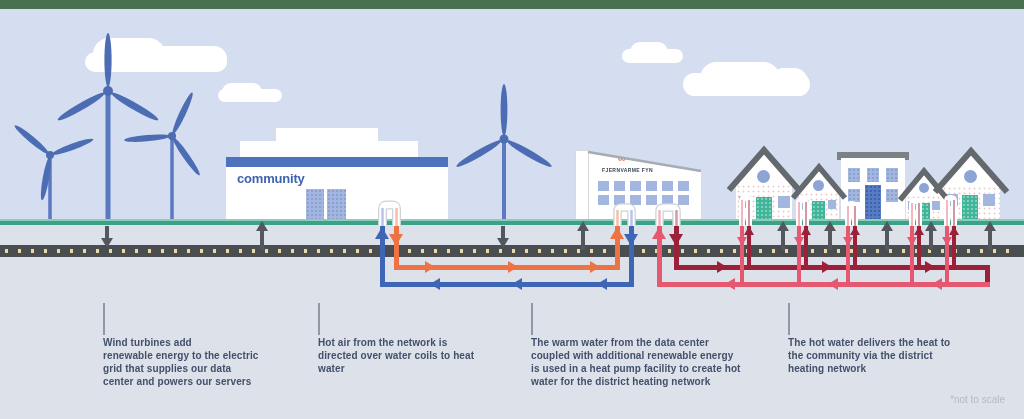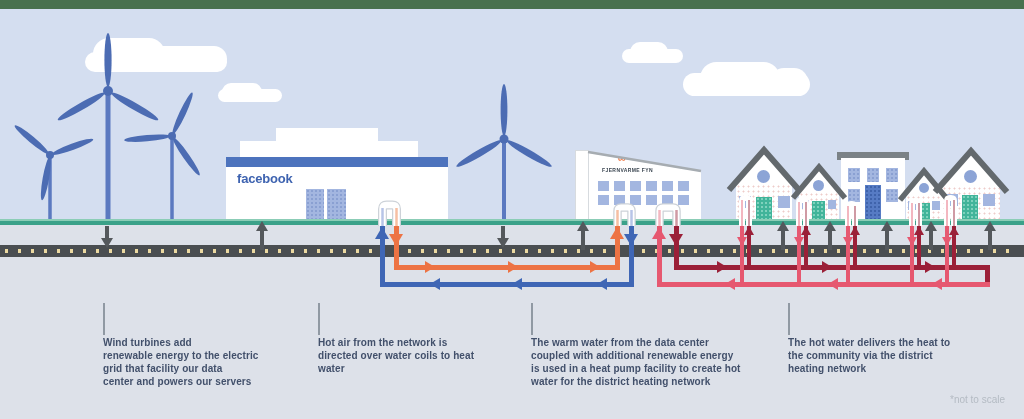--- a/index.html
+++ b/index.html
@@ -146,21 +146,21 @@
           </g>
       </g>
       <circle r="4.5" fill="#4c6cb3"></circle>
     </g>
   </svg>
 
   <div class="abs bld white" style="left:276px;top:128px;width:102px;height:14px;"></div>
   <div class="abs bld white" style="left:240px;top:141px;width:178px;height:17px;"></div>
   <div class="abs bld white" style="left:226px;top:157px;width:222px;height:68px;"></div>
   <div class="abs bld fb-band" style="left:226px;top:157px;width:222px;height:10px;"></div>
-  <div class="abs bld fb-logo" style="left:237px;top:171px;">facebook</div>
+  <div class="abs bld fb-logo" style="left:237px;top:171px;">community</div>
   <div class="abs bld win win-dots" style="left:306px;top:189px;width:18px;height:31px;"></div>
   <div class="abs bld win win-dots" style="left:327px;top:189px;width:19px;height:31px;"></div>
 
   <div class="abs bld fac-tower" style="left:575px;top:150px;width:14px;height:75px;"></div>
   <div class="abs bld white" style="left:589px;top:153px;width:112px;height:72px;clip-path:polygon(0 0,100% 26%,100% 100%,0 100%);"></div>
   <div class="abs bld fac-logo" style="left:618px;top:153px;">∞</div>
   <div class="abs bld fac-name" style="left:602px;top:167px;">FJERNVARME FYN</div>
   <div class="abs bld win" style="left:598px;top:181px;width:11px;height:10px;"></div>
   <div class="abs bld win" style="left:614px;top:181px;width:11px;height:10px;"></div>
   <div class="abs bld win" style="left:630px;top:181px;width:11px;height:10px;"></div>
@@ -345,21 +345,21 @@
       <path d="M947,226 V201 Q947,198 950,198 H951 Q954,198 954,201 V226" fill="none" stroke="#ffffff" stroke-width="6"></path>
       <path d="M947,226 V200" fill="none" stroke="#f3b7c0" stroke-width="2"></path>
       <path d="M954,226 V200" fill="none" stroke="#cf9aa4" stroke-width="2"></path>
     </g>
   </svg>
 
   <div class="abs caption">
     <div class="cap-line" style="left:103px;top:303px;"></div>
     <div class="cap-text" style="left:103px;top:336px;width:210px;">Wind turbines add
 renewable energy to the electric
-grid that facility our data
+grid that supplies our data
 center and powers our servers</div>
   </div>
   <div class="abs caption">
     <div class="cap-line" style="left:318px;top:303px;"></div>
     <div class="cap-text" style="left:318px;top:336px;width:210px;">Hot air from the network is
 directed over water coils to heat
 water</div>
   </div>
   <div class="abs caption">
     <div class="cap-line" style="left:531px;top:303px;"></div>

